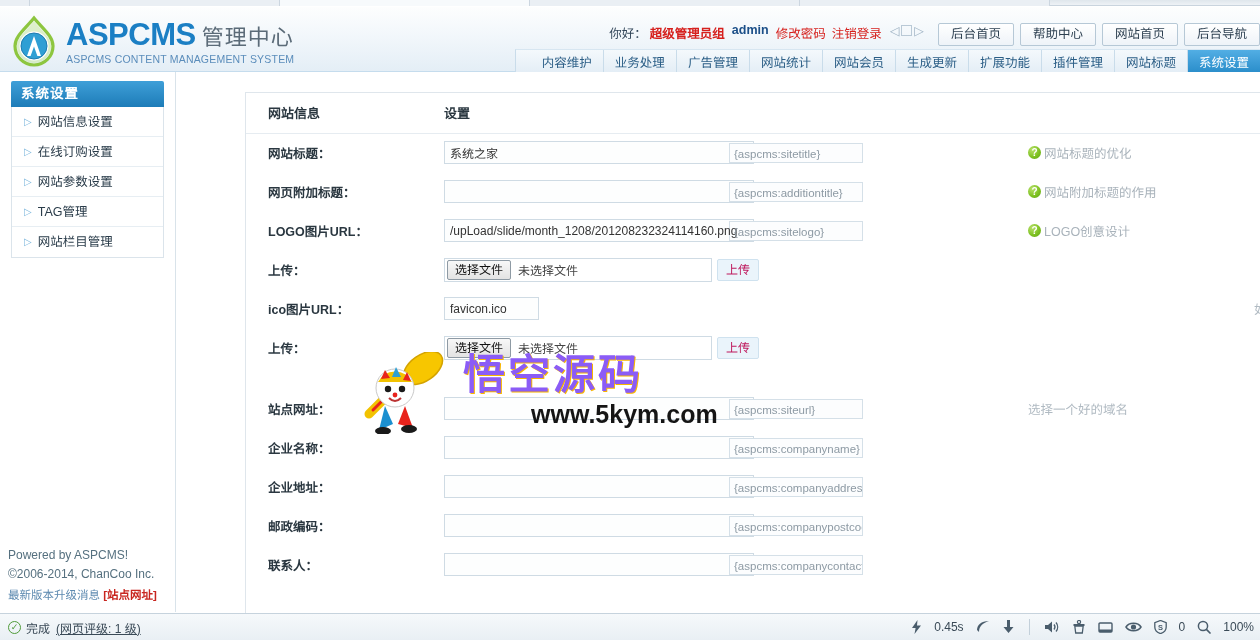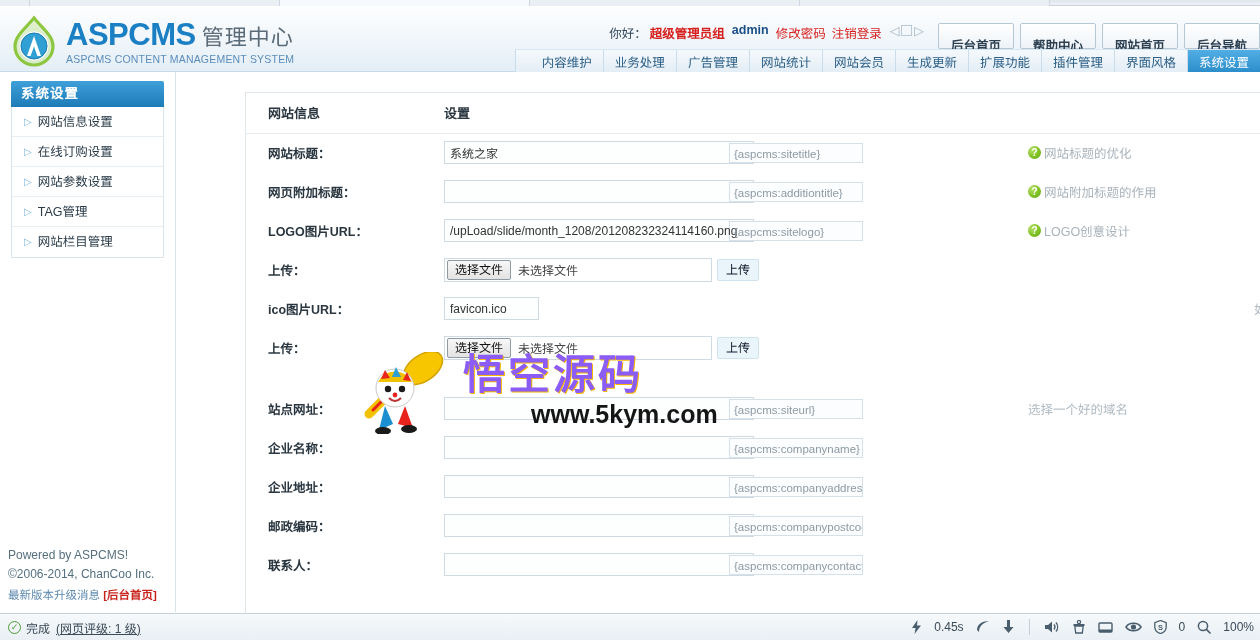--- a/index.html
+++ b/index.html
@@ -79,28 +79,27 @@
   .userbar .pager {
     display: inline-flex; align-items: center; gap: 2px;
     color: #9fb3c4; margin: 0 8px 0 2px;
   }
   .userbar .pager .box {
     width: 11px; height: 11px; border: 1px solid #b9c9d6; display: inline-block;
   }
   .topbtn {
     display: inline-block;
     height: 23px; line-height: 21px;
-    padding: 12px 12px;
+    padding: 0 12px;
     margin-left: 6px;
     border: 1px solid #b6c8d6;
     border-radius: 2px;
     background: linear-gradient(to bottom, #ffffff 0%, #eef3f8 100%);
     color: #2c3f50; font-size: 12.5px;
     white-space: nowrap;
-    font-weight: bold;
   }
 
   
   .navtabs {
     position: absolute; right: 0; top: 42px;
     height: 23px;
     display: flex; align-items: stretch;
     background: linear-gradient(to bottom, #f4f9fc 0%, #e4eef6 100%);
     border-left: 1px solid #c9dcea;
     border-top: 1px solid #d7e6f1;
@@ -264,21 +263,21 @@
     font-size: 12px; color: #111;
     white-space: nowrap;
   }
   .fname { margin-left: 7px; font-size: 12px; color: #444; }
   .upbtn {
     margin-left: 5px;
     height: 22px; line-height: 20px;
     padding: 0 8px;
     border: 1px solid #cfe2ef;
     background: #eaf4fb;
-    color: #0f172a; font-size: 12px;
+    color: #be185d; font-size: 12px;
     border-radius: 2px;
     white-space: nowrap;
   }
   .uprow { display: flex; align-items: center; }
 
   
   .watermark {
     position: absolute; left: 345px; top: 278px;
     width: 390px; height: 84px;
     pointer-events: none;
@@ -380,21 +379,21 @@
 
     <div class="navtabs">
       <div class="navtab">内容维护</div>
       <div class="navtab">业务处理</div>
       <div class="navtab">广告管理</div>
       <div class="navtab">网站统计</div>
       <div class="navtab">网站会员</div>
       <div class="navtab">生成更新</div>
       <div class="navtab">扩展功能</div>
       <div class="navtab">插件管理</div>
-      <div class="navtab">界面风格</div>
+      <div class="navtab">网站标题</div>
       <div class="navtab active">系统设置</div>
     </div>
   </div>
 
   <div class="body-area">
 
     <div class="sidebar">
       <div class="menu-head">系统设置</div>
       <div class="menu-list">
         <div class="menu-item">
@@ -415,21 +414,21 @@
         </div>
         <div class="menu-item">
           <span class="arrow">▷</span>
           <span>网站栏目管理</span>
         </div>
       </div>
 
       <div class="powered">
         <div>Powered by ASPCMS!</div>
         <div>©2006-2014, ChanCoo Inc.</div>
-        <div class="upd"><span>最新版本升级消息 </span><b>[后台首页]</b></div>
+        <div class="upd"><span>最新版本升级消息 </span><b>[站点网址]</b></div>
       </div>
     </div>
 
     <div class="content">
       <div class="panel">
         <table class="form-table">
 
           <tbody>
               <tr class="hdr-row">
             <td class="col-label">网站信息</td>

